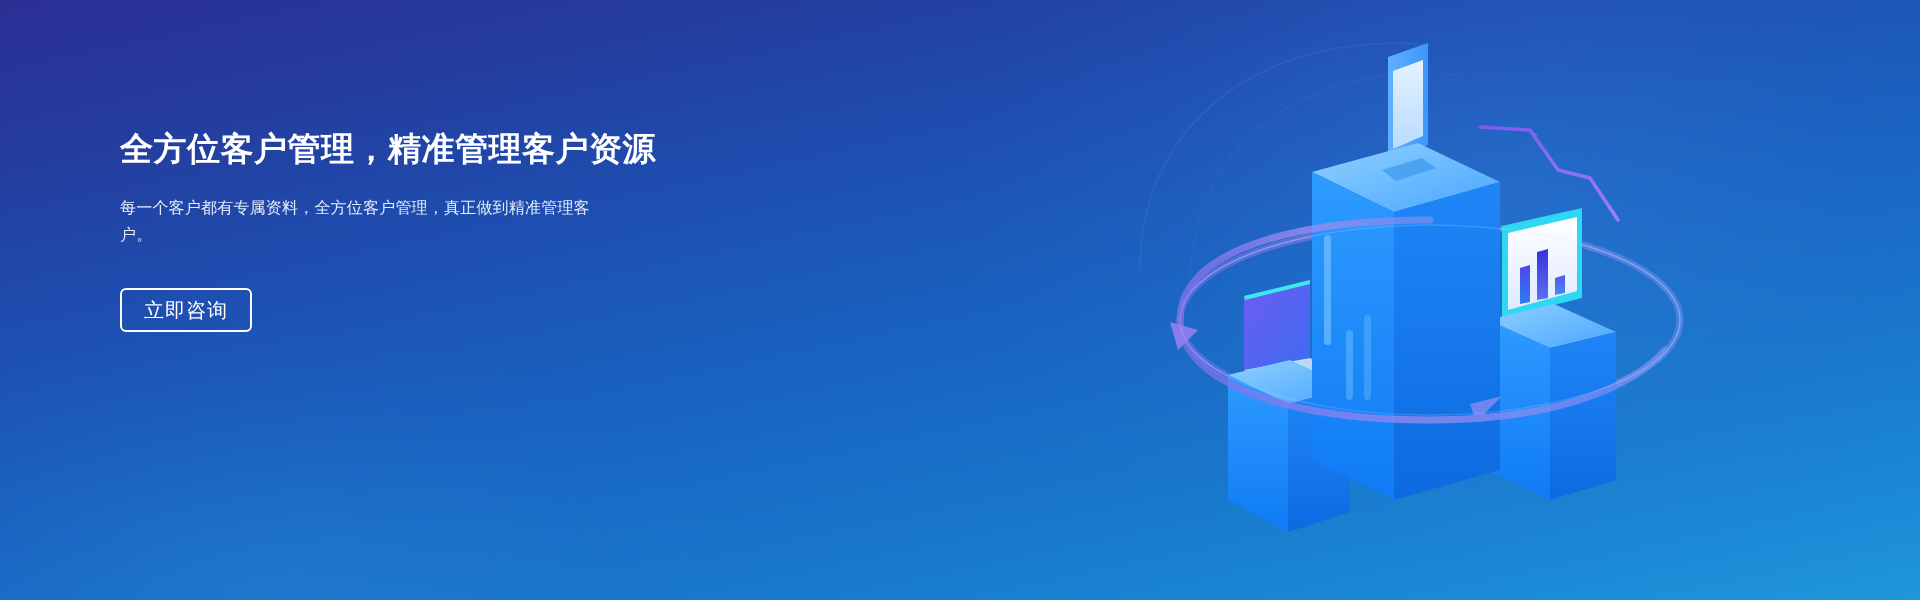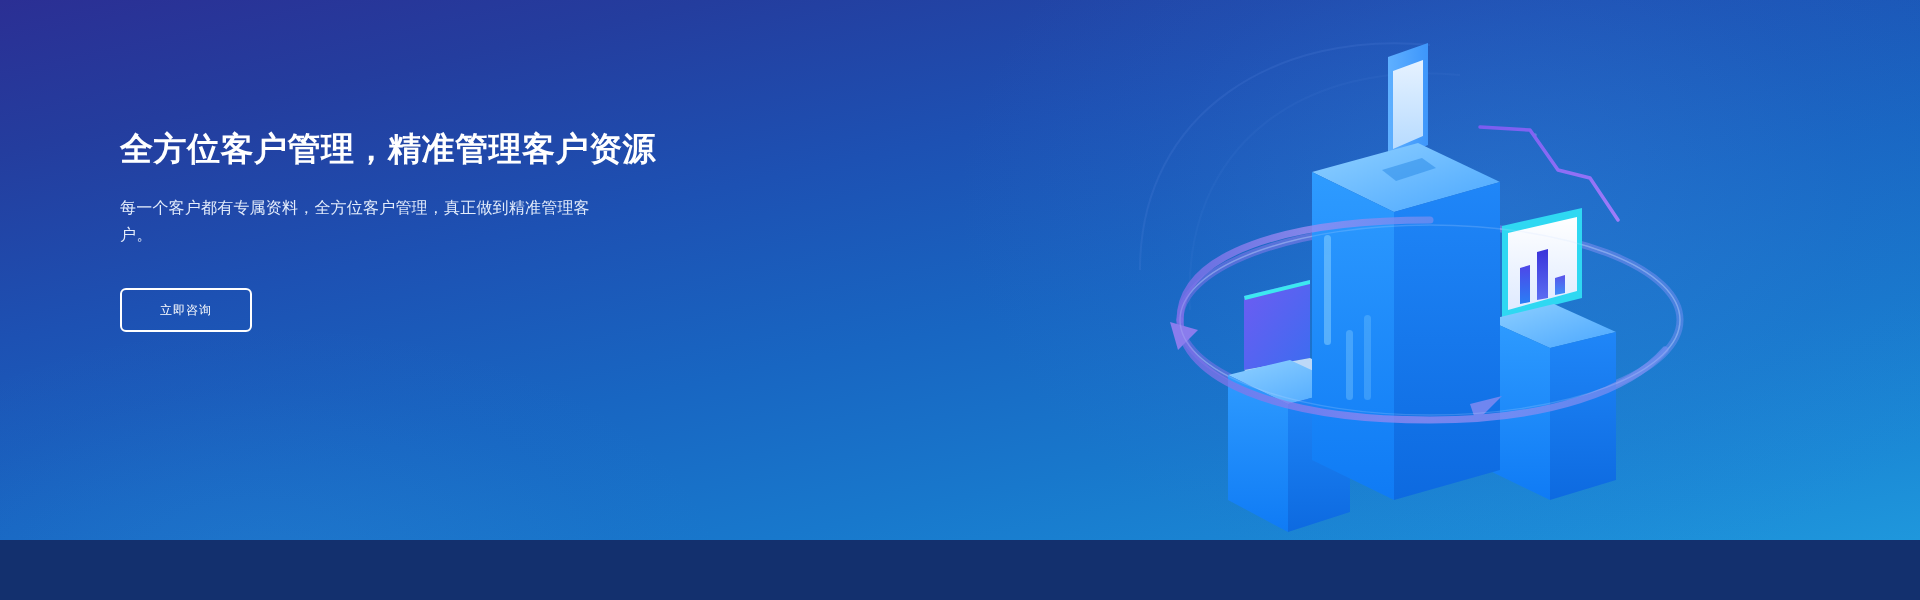--- a/index.html
+++ b/index.html
@@ -6,21 +6,21 @@
   html, body {
     margin: 0;
     padding: 0;
     background: #13306e;
   }
   * { box-sizing: border-box; }
 
   .banner {
     position: relative;
     width: 1920px;
-    height: 540px;
+    height: 600px;
     overflow: hidden;
     font-family: "Liberation Sans", "DejaVu Sans", sans-serif;
     background: linear-gradient(168deg,
         #2b2f94 0%,
         #243d9e 16%,
         #1d51b3 36%,
         #1866c2 56%,
         #1878cc 74%,
         #1b8ad6 90%,
         #1f97dc 100%);
@@ -81,21 +81,21 @@
   .cta {
     display: inline-flex;
     align-items: center;
     justify-content: center;
     margin-top: 40px;
     width: 132px;
     height: 44px;
     border: 2px solid #ffffff;
     border-radius: 6px;
     color: #ffffff;
-    font-size: 12px;
+    font-size: 20px;
     letter-spacing: 1px;
     background: transparent;
     cursor: pointer;
     text-decoration: none;
     font-family: inherit;
   }
 
   
   .art {
     position: absolute;

